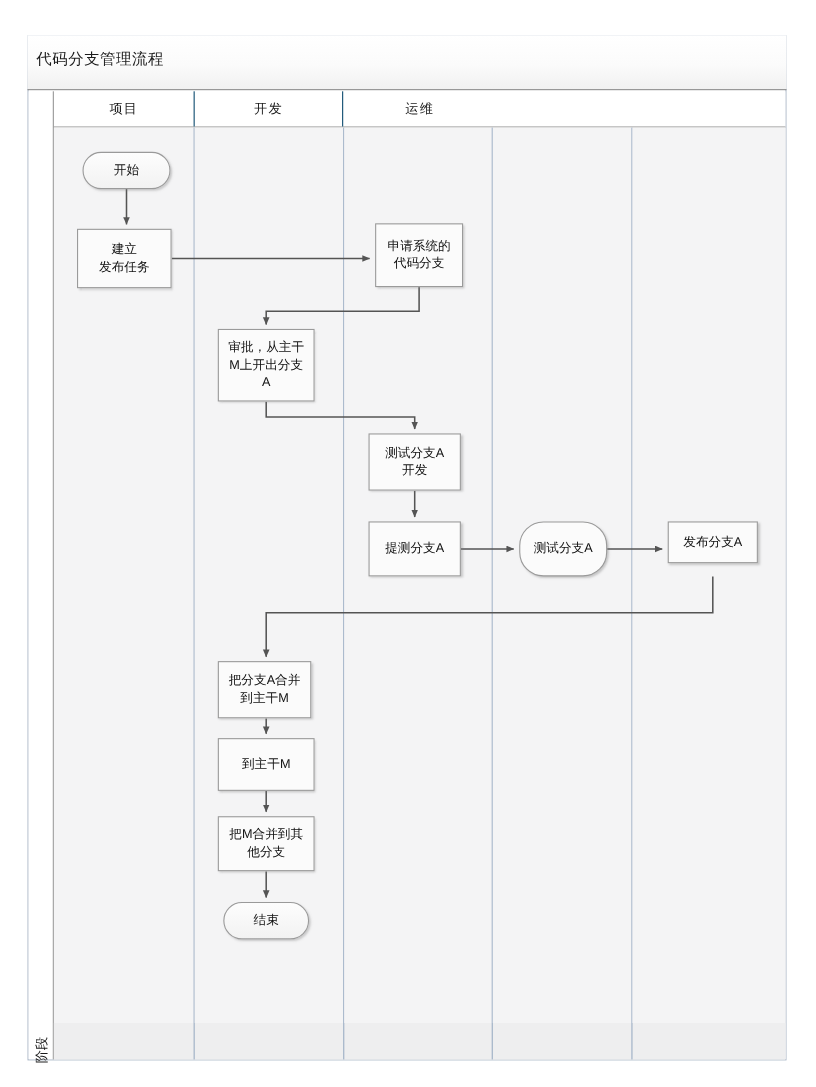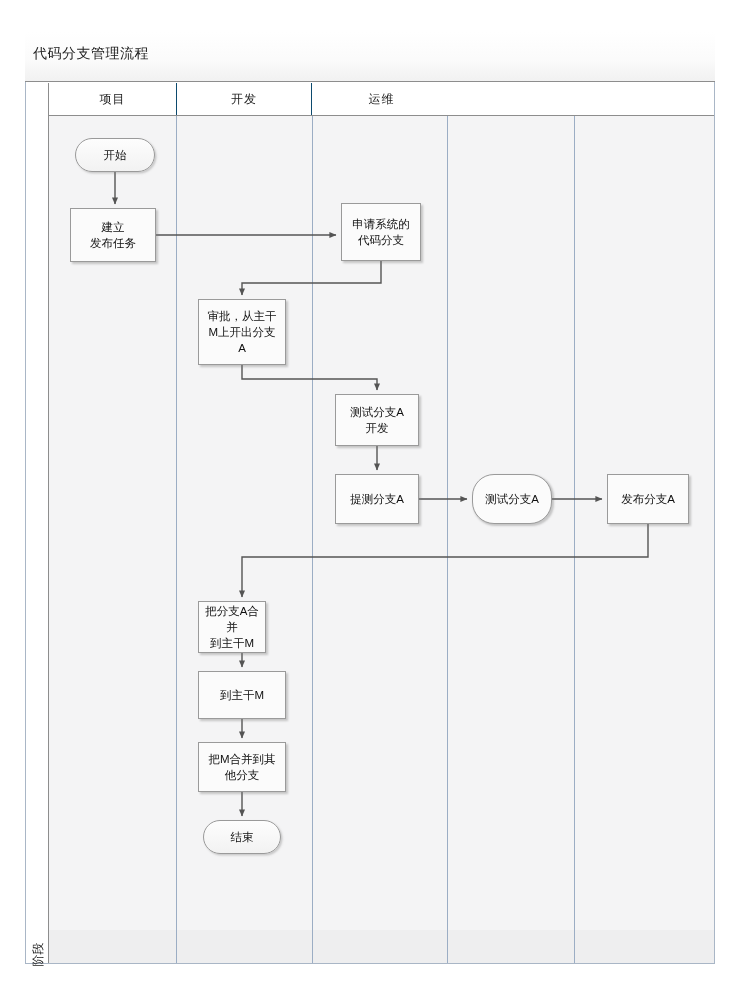--- a/index.html
+++ b/index.html
@@ -187,22 +187,22 @@
 发布任务</div>
       <div class="node" style="left: 341px; top: 203px; width: 80px; height: 58px;">申请系统的
 代码分支</div>
       <div class="node" style="left: 198px; top: 299px; width: 88px; height: 66px;">审批，从主干
 M上开出分支
 A</div>
       <div class="node" style="left: 335px; top: 394px; width: 84px; height: 52px;">测试分支A
 开发</div>
       <div class="node" style="left: 335px; top: 474px; width: 84px; height: 50px;">提测分支A</div>
       <div class="node" style="left: 472px; top: 474px; width: 80px; height: 50px; border-radius: 22px;">测试分支A</div>
-      <div class="node" style="left: 607px; top: 474px; width: 82px; height: 50px;">发布分支A</div>
-      <div class="node" style="left: 198px; top: 601px; width: 68px; height: 52px;">把分支A合并
+      <div class="node" style="left: 607px; top: 474px; width: 82px; height: 38px;">发布分支A</div>
+      <div class="node" style="left: 198px; top: 601px; width: 85px; height: 52px;">把分支A合并
 到主干M</div>
       <div class="node" style="left: 198px; top: 671px; width: 88px; height: 48px;">到主干M</div>
       <div class="node" style="left: 198px; top: 742px; width: 88px; height: 50px;">把M合并到其
 他分支</div>
       <div class="node terminator" style="left: 203px; top: 820px; width: 78px; height: 30px;">结束</div>
     </div>
 
 </div>
 
 </body></html>

